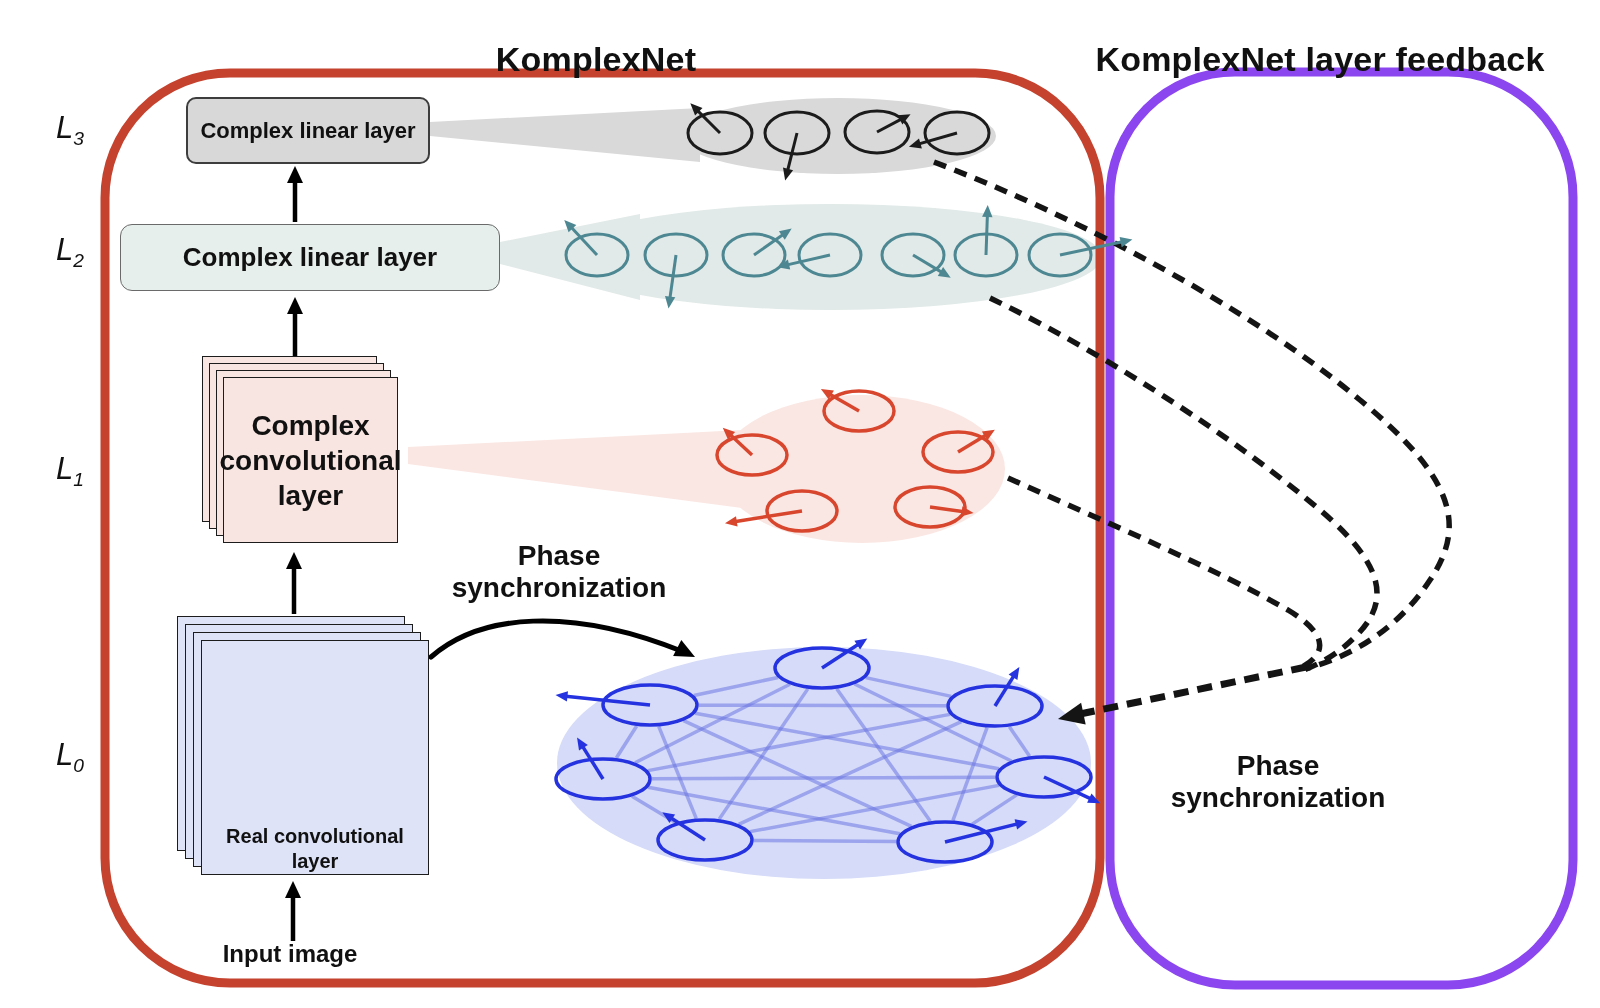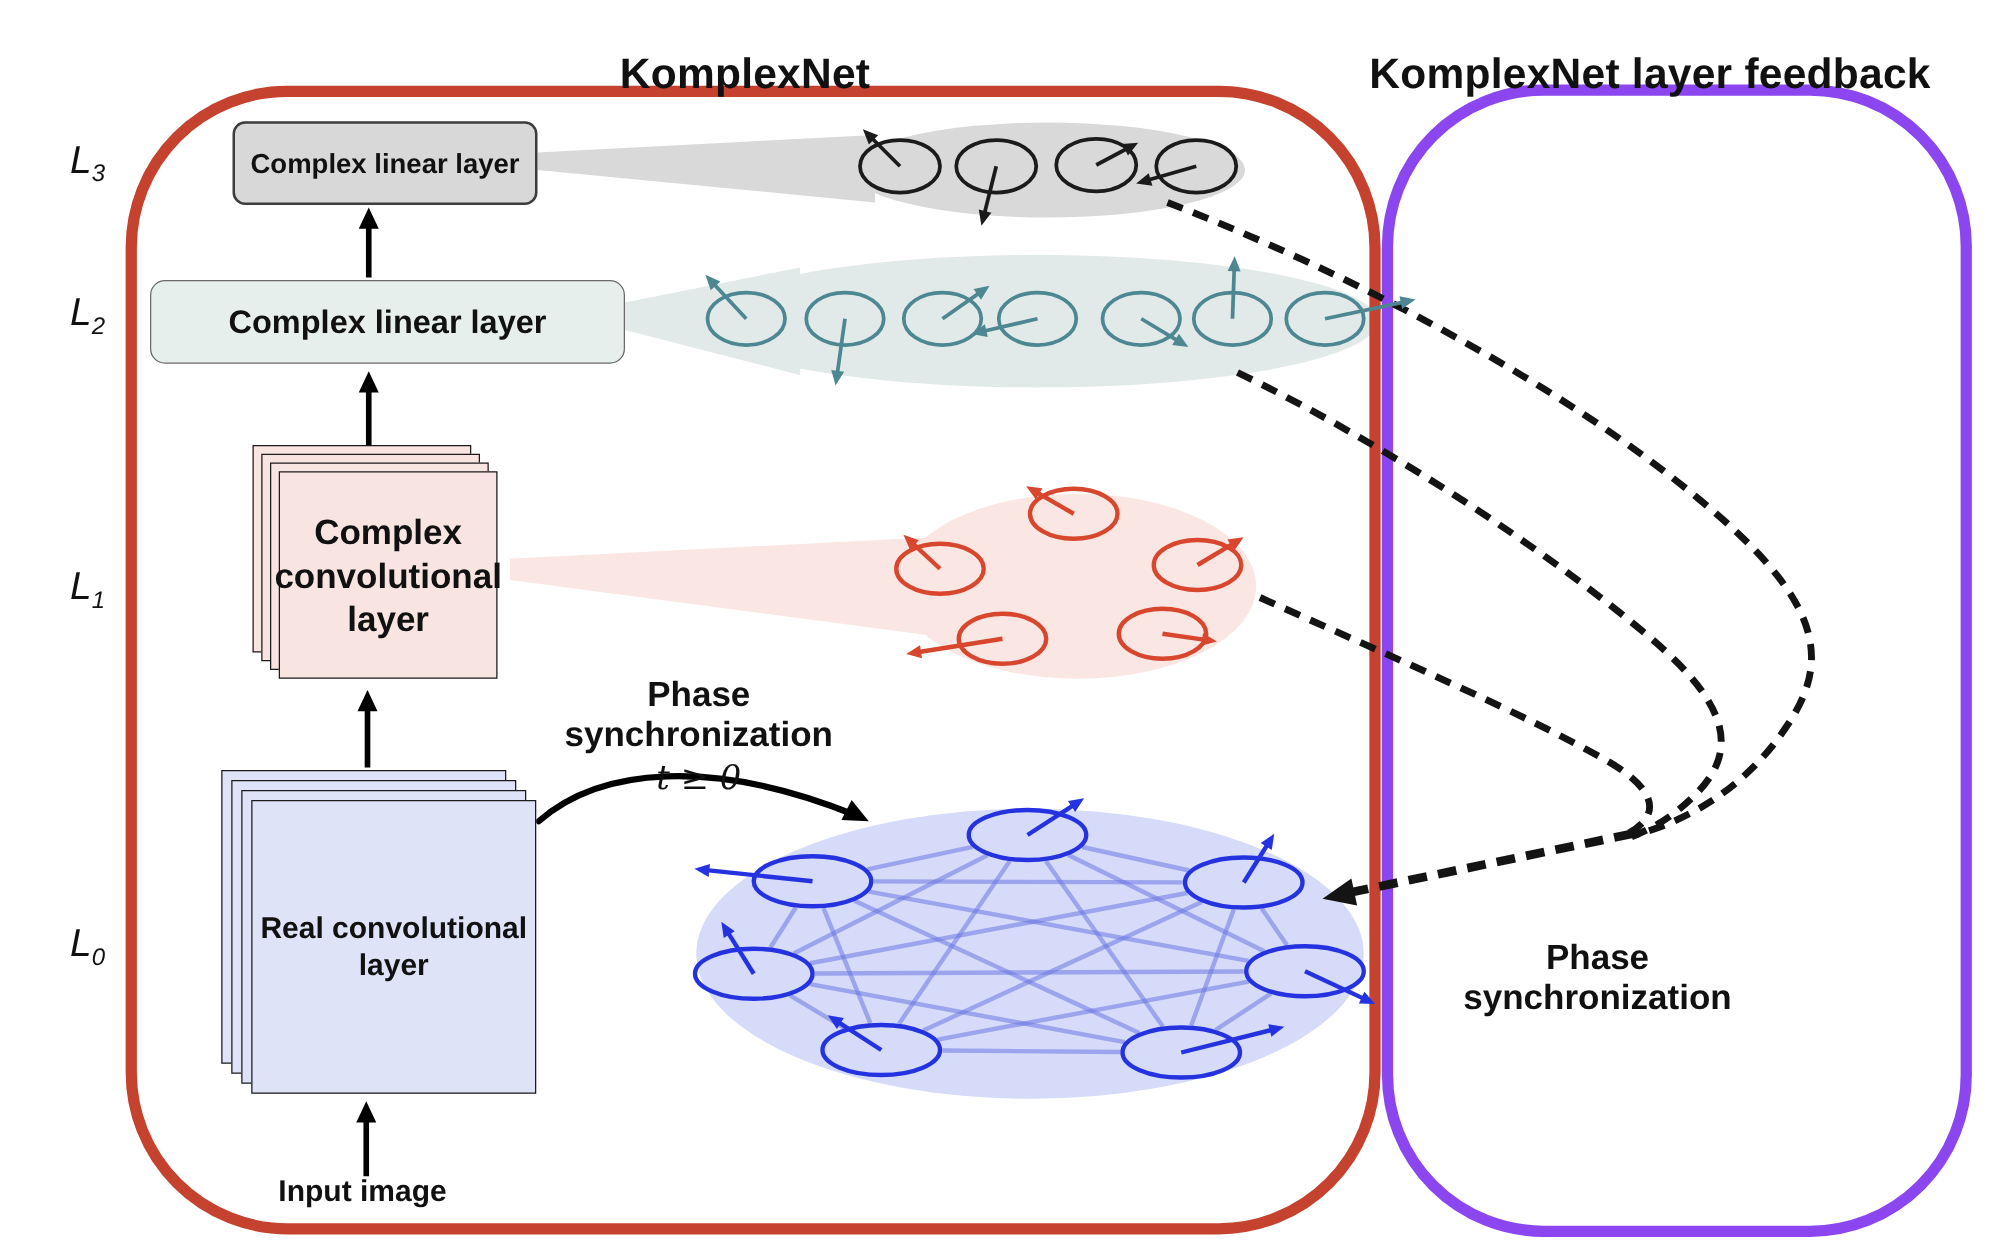--- a/index.html
+++ b/index.html
@@ -25,21 +25,21 @@
 
   .stack{position:absolute;}
   .sheet{position:absolute;box-sizing:border-box;border:1.6px solid #1c1c1c;}
   .stack-l1 .sheet{width:175px;height:166px;background:#f8e4e0;}
   .stack-l0 .sheet{width:228px;height:235px;background:#dee3f8;}
   .sheet-front{display:flex;align-items:center;justify-content:center;text-align:center;
                font-weight:700;line-height:1.25;}
   .stack-l1{left:223px;top:377px;}
   .stack-l0{left:201px;top:640px;}
   .stack-l1 .sheet-front{font-size:28px;}
-  .stack-l0 .sheet-front{font-size:24px;}
+  .stack-l0 .sheet-front{font-size:20px;align-items:flex-end;}
   .off1{transform:translate(-7px,-7px);}  .off2{transform:translate(-14px,-14px);}
   .off3{transform:translate(-21px,-21px);}
   .stack-l0 .off1{transform:translate(-8px,-8px);} .stack-l0 .off2{transform:translate(-16px,-16px);}
   .stack-l0 .off3{transform:translate(-24px,-24px);}
 
   .caption{position:absolute;text-align:center;}
   .caption .line1{font-weight:700;font-size:28px;}
   .caption .line2{font-family:"DejaVu Serif",serif;font-style:italic;font-size:27px;margin-top:3px;}
   .cap-ff{left:429px;top:540px;width:260px;}
   .cap-fb{left:1128px;top:750px;width:300px;}
@@ -195,21 +195,20 @@
     <div class="sheet off3"></div>
     <div class="sheet off2"></div>
     <div class="sheet off1"></div>
     <div class="sheet sheet-front">
       <span>Real convolutional layer</span>
     </div>
   </div>
 
   <div class="caption cap-ff">
     <div class="line1">Phase synchronization</div>
-    <div class="line2">t ≥ 0</div>
   </div>
 
   <div class="caption cap-fb">
     <div class="line1">Phase synchronization</div>
   </div>
 
   <div class="caption cap-input">Input image</div>
 </div>
 
 </body></html>

